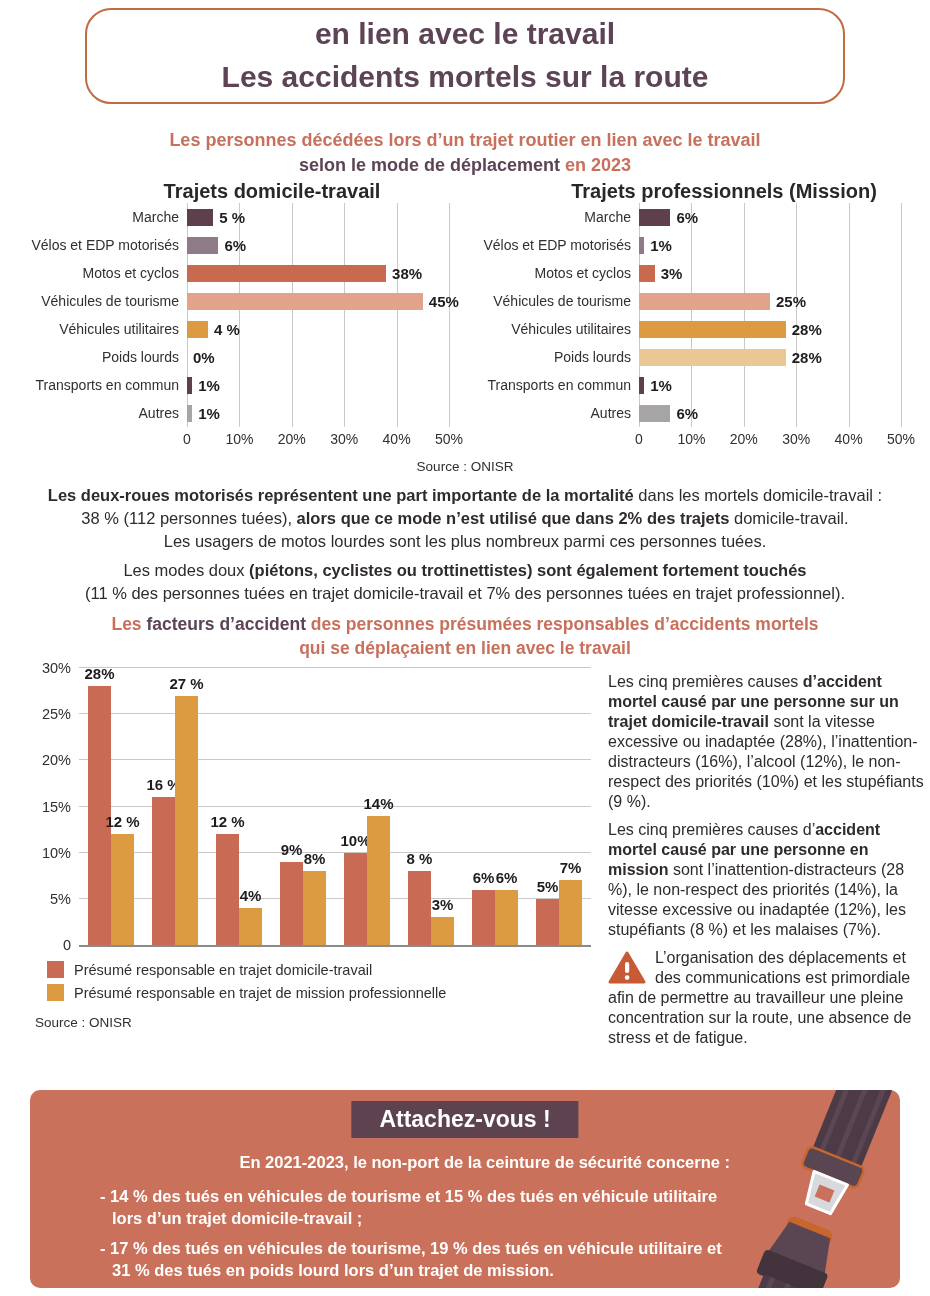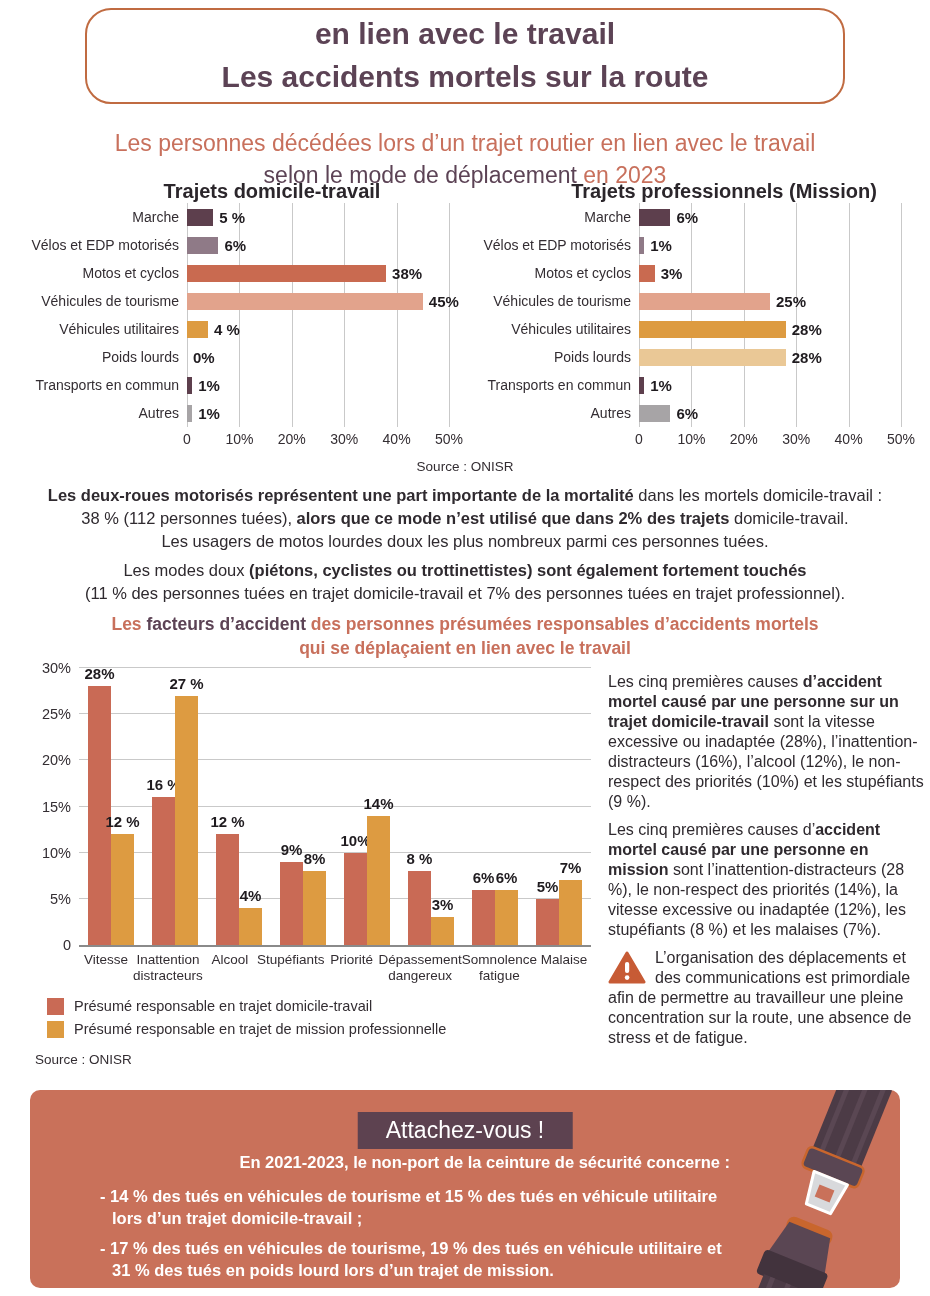--- a/index.html
+++ b/index.html
@@ -7,22 +7,22 @@
   .page{position:relative;width:930px;height:1296px;margin:0 auto;background:#fff;overflow:hidden;}
   .bold{font-weight:bold;}
   .accent{color:#c8705c;}
   .dark{color:#5c4355;}
 
   
   .title-box{position:absolute;left:85px;top:8px;width:756px;height:92px;border:2px solid #c06b41;
     border-radius:26px;display:flex;flex-direction:column;justify-content:center;text-align:center;
     font-weight:bold;font-size:30px;line-height:1.42;color:#5c4355;}
 
-  .subtitle{position:absolute;top:128px;left:0;width:100%;text-align:center;font-size:23px;
-    font-weight:normal;line-height:1.38;}
+  .subtitle{position:absolute;top:128px;left:0;width:100%;text-align:center;font-size:18px;
+    font-weight:bold;line-height:1.38;}
 
   
   .charts-row{position:absolute;top:180px;left:25px;display:flex;gap:28px;}
   .hchart{width:424px;}
   .chart-title{text-align:center;padding-left:70px;font-size:20px;font-weight:bold;color:#2b262b;}
   .hbar{display:flex;}
   .hbar-labels{width:162px;}
   .hl{height:28px;line-height:28px;text-align:right;padding-right:8px;font-size:14px;white-space:nowrap;color:#332d32;}
   .hbar-right{width:262px;}
   .hbar-plot{position:relative;height:224px;}
@@ -64,22 +64,22 @@
 
   
   .right-col{position:absolute;top:672px;left:608px;width:318px;font-size:16px;line-height:1.25;color:#2f2a2f;}
   .right-col p{margin:0 0 8px 0;}
   .warning{margin-top:6px;}
   .warning svg{float:left;margin:3px 9px 2px 0;}
 
   
   .banner{position:absolute;top:1090px;left:30px;width:870px;height:198px;background:#c9715a;
     border-radius:10px;overflow:hidden;}
-  .band{position:absolute;top:22px;left:50%;transform:translateX(-50%);background:#5d4250;color:#fff;
-    font-weight:normal;font-size:23px;padding:5px 28px;white-space:nowrap;}
+  .band{position:absolute;top:11px;left:50%;transform:translateX(-50%);background:#5d4250;color:#fff;
+    font-weight:bold;font-size:23px;padding:5px 28px;white-space:nowrap;}
   .banner-text{position:absolute;top:62px;left:56px;width:644px;color:#fff;font-size:16.5px;
     font-weight:600;line-height:1.32;}
   .intro{margin-bottom:12px;text-align:right;}
   .bullet{padding-left:26px;text-indent:-12px;margin-bottom:9px;}
   .seatbelt{position:absolute;top:0;right:-30px;overflow:visible;}
 </style>
 </head>
 <body>
 
 <div class="page">
@@ -226,21 +226,21 @@
       </div>
     </div>
   </div>
 
   <div class="source source1">Source : ONISR</div>
 
   <div class="para1">
     <div>
         <div><span class="bold">Les deux-roues motorisés représentent une part importante de la mortalité</span><span> dans les mortels domicile-travail :</span></div>
         <div><span>38 % (112 personnes tuées), </span><span class="bold">alors que ce mode n’est utilisé que dans 2% des trajets</span><span> domicile-travail.</span></div>
-        <div><span>Les usagers de motos lourdes doux les plus nombreux parmi ces personnes tuées.</span></div>
+        <div><span>Les usagers de motos lourdes sont les plus nombreux parmi ces personnes tuées.</span></div>
       </div>
     <div class="pgap">
         <div><span>Les modes doux </span><span class="bold">(piétons, cyclistes ou trottinettistes) sont également fortement touchés</span></div>
         <div><span>(11 % des personnes tuées en trajet domicile-travail et 7% des personnes tuées en trajet professionnel).</span></div>
       </div>
   </div>
 
   <div class="heading2">
     <div><span class="accent">Les </span><span class="dark">facteurs d’accident </span><span class="accent">des personnes présumées responsables d’accidents mortels</span></div>
     <div><span class="accent">qui se déplaçaient en lien avec le travail</span></div>
@@ -322,33 +322,20 @@
               </div>
             </div>
             <div class="vgroup">
               <div class="vbarbar" style="height: 16.6667%; background: rgb(201, 106, 85);">
                 <span class="vval">5%</span>
               </div>
               <div class="vbarbar" style="height: 23.3333%; background: rgb(221, 155, 65);">
                 <span class="vval">7%</span>
               </div>
             </div>
-          </div>
-        <div class="vbar-xlabels">
-            <div class="vxl">Vitesse</div>
-            <div class="vxl">Inattention
-distracteurs</div>
-            <div class="vxl">Alcool</div>
-            <div class="vxl">Stupéfiants</div>
-            <div class="vxl">Priorité</div>
-            <div class="vxl">Dépassement
-dangereux</div>
-            <div class="vxl">Somnolence
-fatigue</div>
-            <div class="vxl">Malaise</div>
           </div>
       </div>
     </div>
     <div class="legend">
       <div class="legend-row">
         <span class="swatch" style="background: rgb(201, 106, 85);"></span>
         <span>Présumé responsable en trajet domicile-travail</span>
       </div>
       <div class="legend-row">
         <span class="swatch" style="background: rgb(221, 155, 65);"></span>

